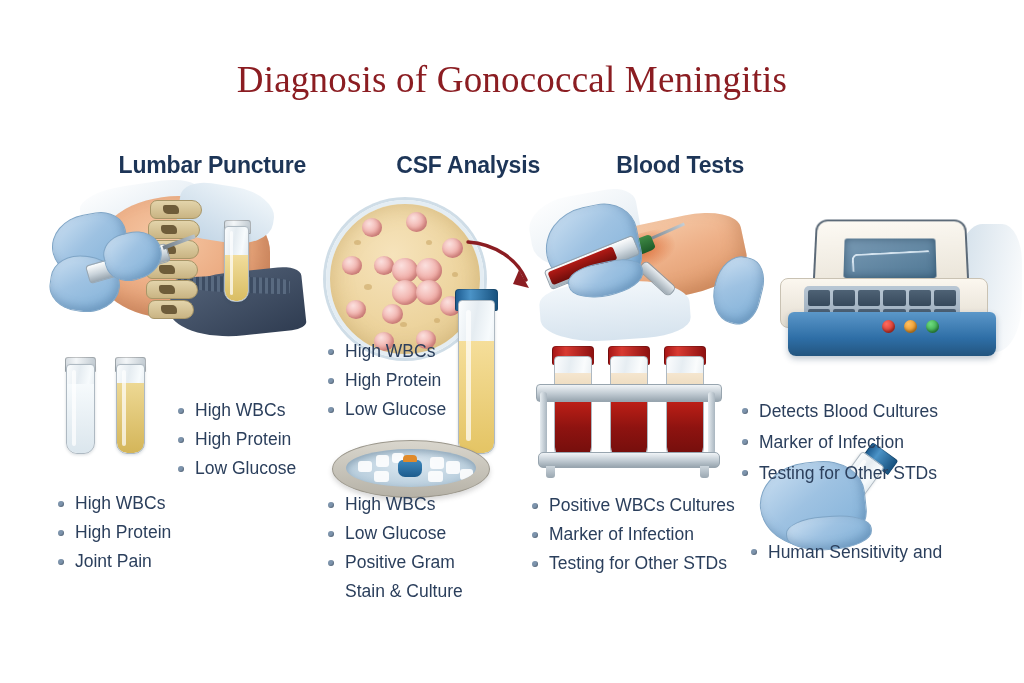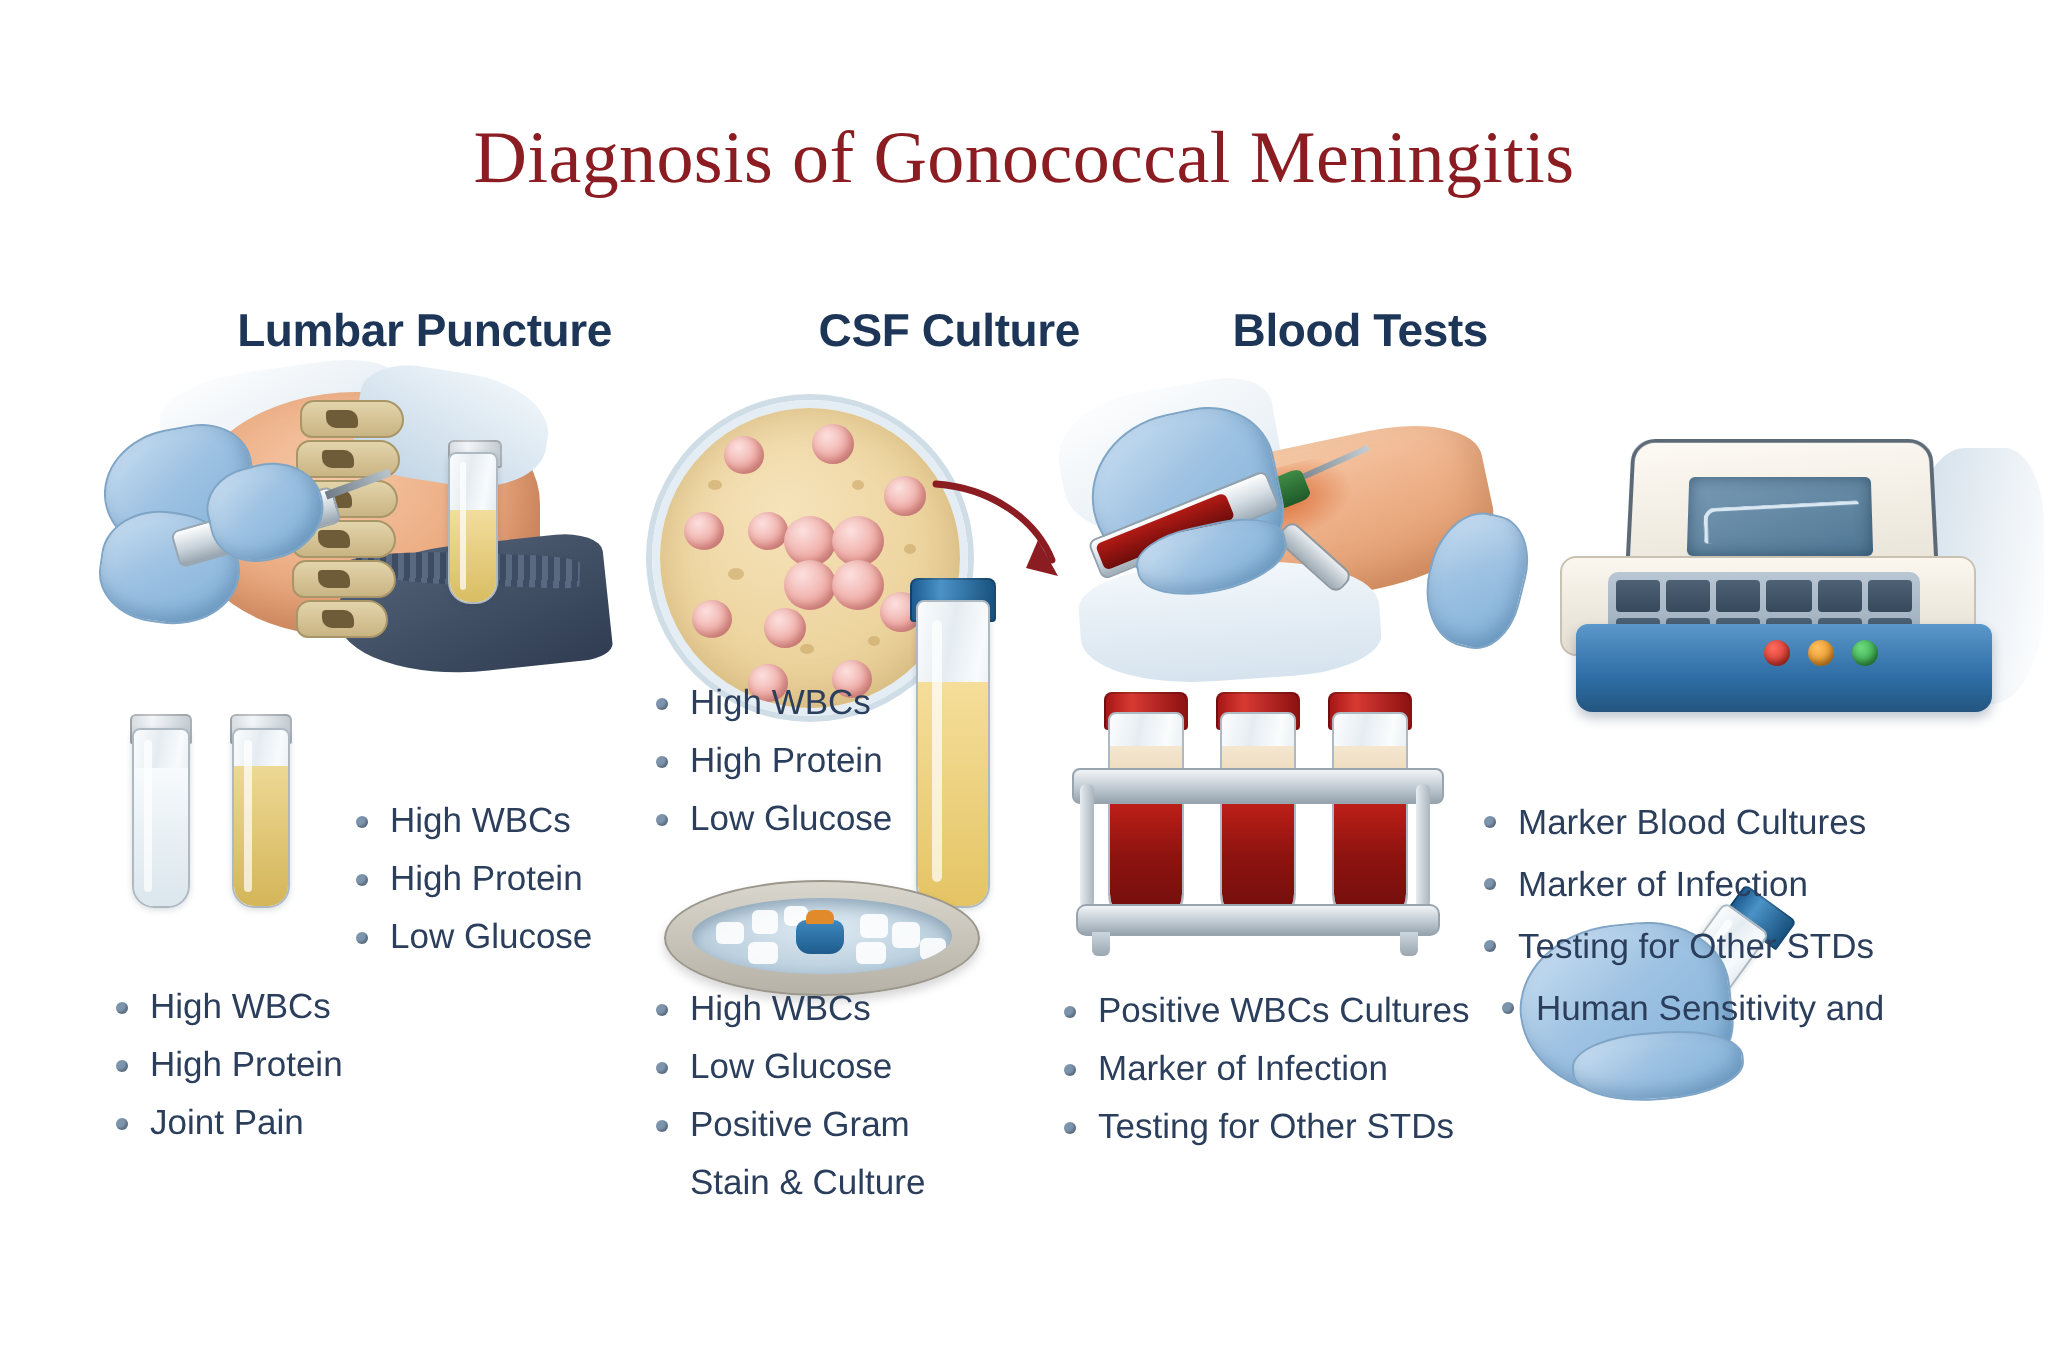--- a/index.html
+++ b/index.html
@@ -86,21 +86,21 @@
   }
 
   
   #list-lp-upper   { left: 128px; top: 396px; }
   #list-lp-lower   { left: 8px;   top: 489px; }
   #list-csf-upper  { left: 8px;   top: 337px; }
   #list-csf-lower  { left: 8px;   top: 490px; }
   #list-blood      { left: 6px;   top: 491px; }
   #list-naat       { left: 8px;   top: 396px; }
   #list-naat li:nth-child(4),
-  #list-naat li:nth-child(5) { padding-left: 28px; }
+  #list-naat li:nth-child(5) { padding-left: 28px; margin-top: 48px; }
   #list-naat li:nth-child(4)::before,
   #list-naat li:nth-child(5)::before { left: 11px; }
   #list-naat li { line-height: 31px; }
 
   
   .art { position: absolute; }
 
   
   .tube {
     position: absolute;
@@ -460,21 +460,21 @@
     </ul>
 
     <ul class="blist" id="list-lp-lower">
       <li>High WBCs</li>
       <li>High Protein</li>
       <li>Joint Pain</li>
     </ul>
   </div>
 
   <div class="col col-2">
-    <div class="heading">CSF Culture</div>
+    <div class="heading">CSF Analysis</div>
 
     <div class="art" id="dish">
       <div class="colony" style="left:32px; top:14px;  width:20px; height:19px;"></div>
       <div class="colony" style="left:76px; top:8px;   width:21px; height:20px;"></div>
       <div class="colony" style="left:112px;top:34px;  width:21px; height:20px;"></div>
       <div class="colony" style="left:12px; top:52px;  width:20px; height:19px;"></div>
       <div class="colony" style="left:44px; top:52px;  width:20px; height:19px;"></div>
       <div class="colony" style="left:16px; top:96px;  width:20px; height:19px;"></div>
       <div class="colony" style="left:52px; top:100px; width:21px; height:20px;"></div>
       <div class="colony" style="left:110px;top:92px;  width:21px; height:20px;"></div>
@@ -613,20 +613,20 @@
       <div class="cap blue" id="naat-tube-cap"></div>
       <div class="tube" id="naat-tube">
         <div class="fluid"></div>
         <div class="gloss"></div>
       </div>
       <div class="hand-glove" id="naat-hand"></div>
       <div class="hand-glove" id="naat-fingers"></div>
     </div>
 
     <ul class="blist" id="list-naat">
-      <li>Marker Blood Cultures</li>
+      <li>Detects Blood Cultures</li>
       <li>Marker of Infection</li>
       <li>Testing for Other STDs</li>
       <li>Human Sensitivity and</li>
     </ul>
   </div>
 
 </div>
 
 </body></html>

